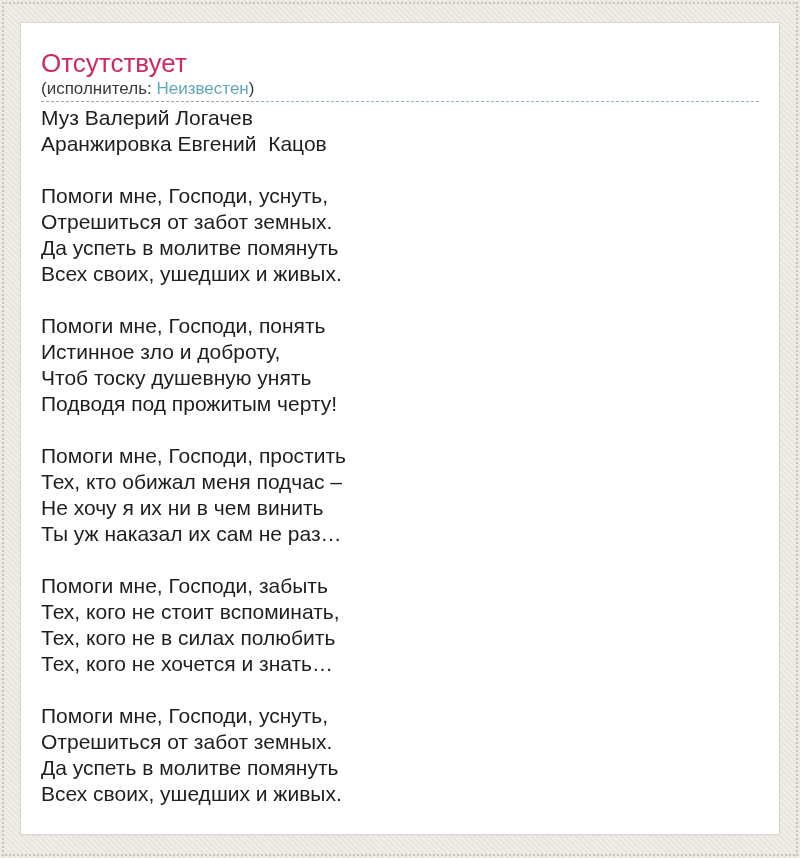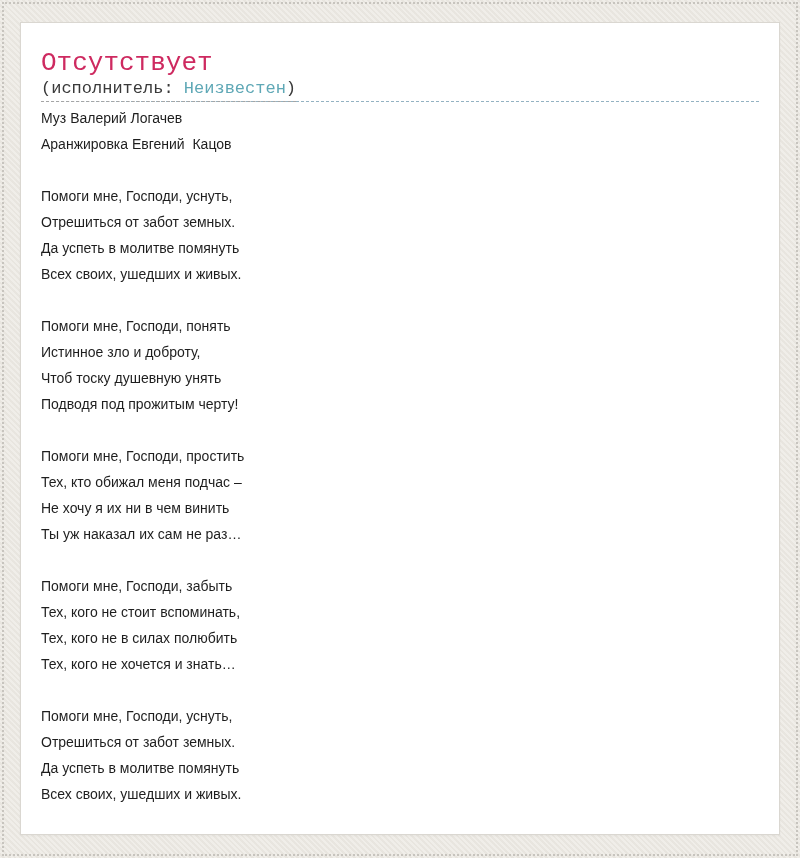--- a/index.html
+++ b/index.html
@@ -37,21 +37,20 @@
     position:absolute;
     left:20px;right:20px;top:22px;bottom:23px;
     background:var(--card_bg);
     border:1px solid var(--card_border);
     box-shadow:0 1px 2px rgba(0,0,0,0.04);
     padding:20px 20px 30px 20px;
     overflow:hidden;
   }
   .card-header{
     position:relative;
-    font-family:Liberation Mono, monospace;
   }
   .card-header::after{
     content:"";
     position:absolute;
     left:0;right:0;bottom:0;
     height:0;
     border-top:1px dashed var(--separator);
   }
   .title{
     font-size:26px;
@@ -71,21 +70,21 @@
     border-bottom:1px dashed var(--artist_underline);
     text-align:center;
   }
   .artist-link{
     color:var(--link);
     text-decoration:none;
     cursor:pointer;
   }
   .lyrics{
     margin-top:3px;
-    font-size:14px;
+    font-size:21px;
     line-height:26px;
     color:var(--text);
     white-space:pre-wrap;
   }
 </style>
 </head>
 <body>
 
 <div class="page">
   <div class="stitch-frame"></div>

